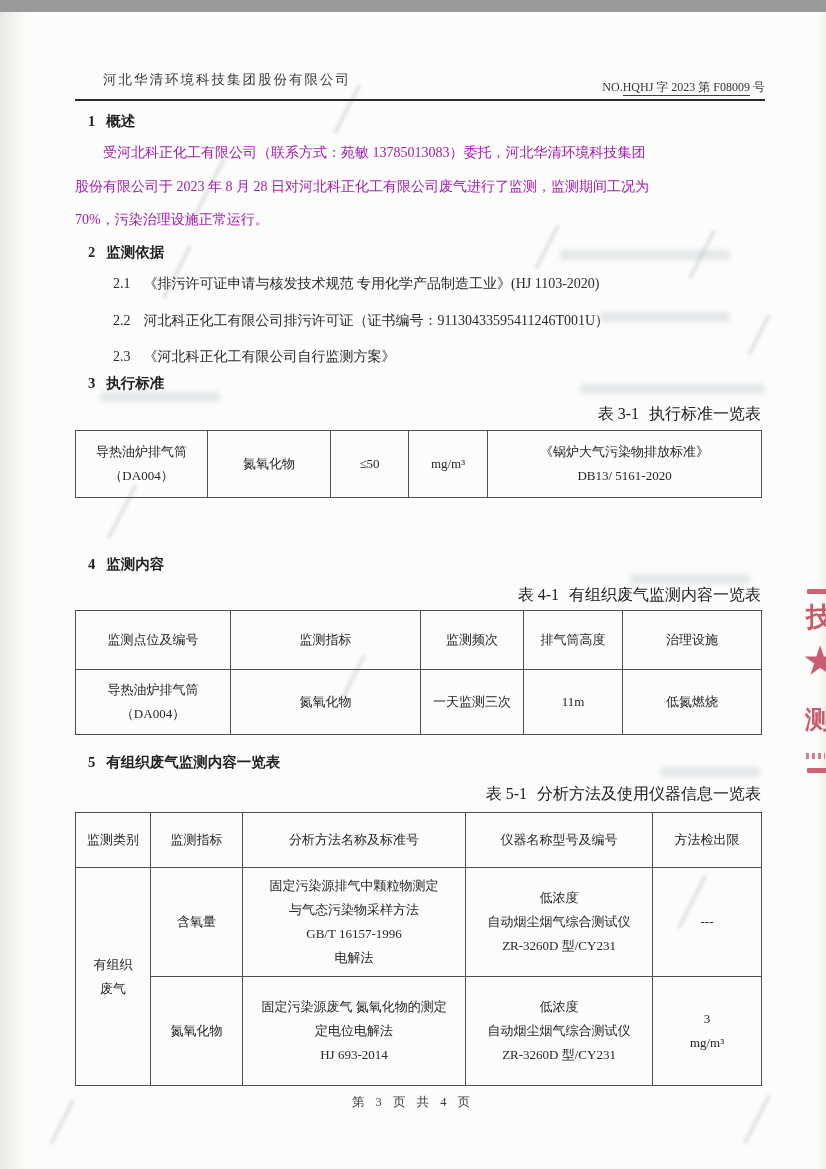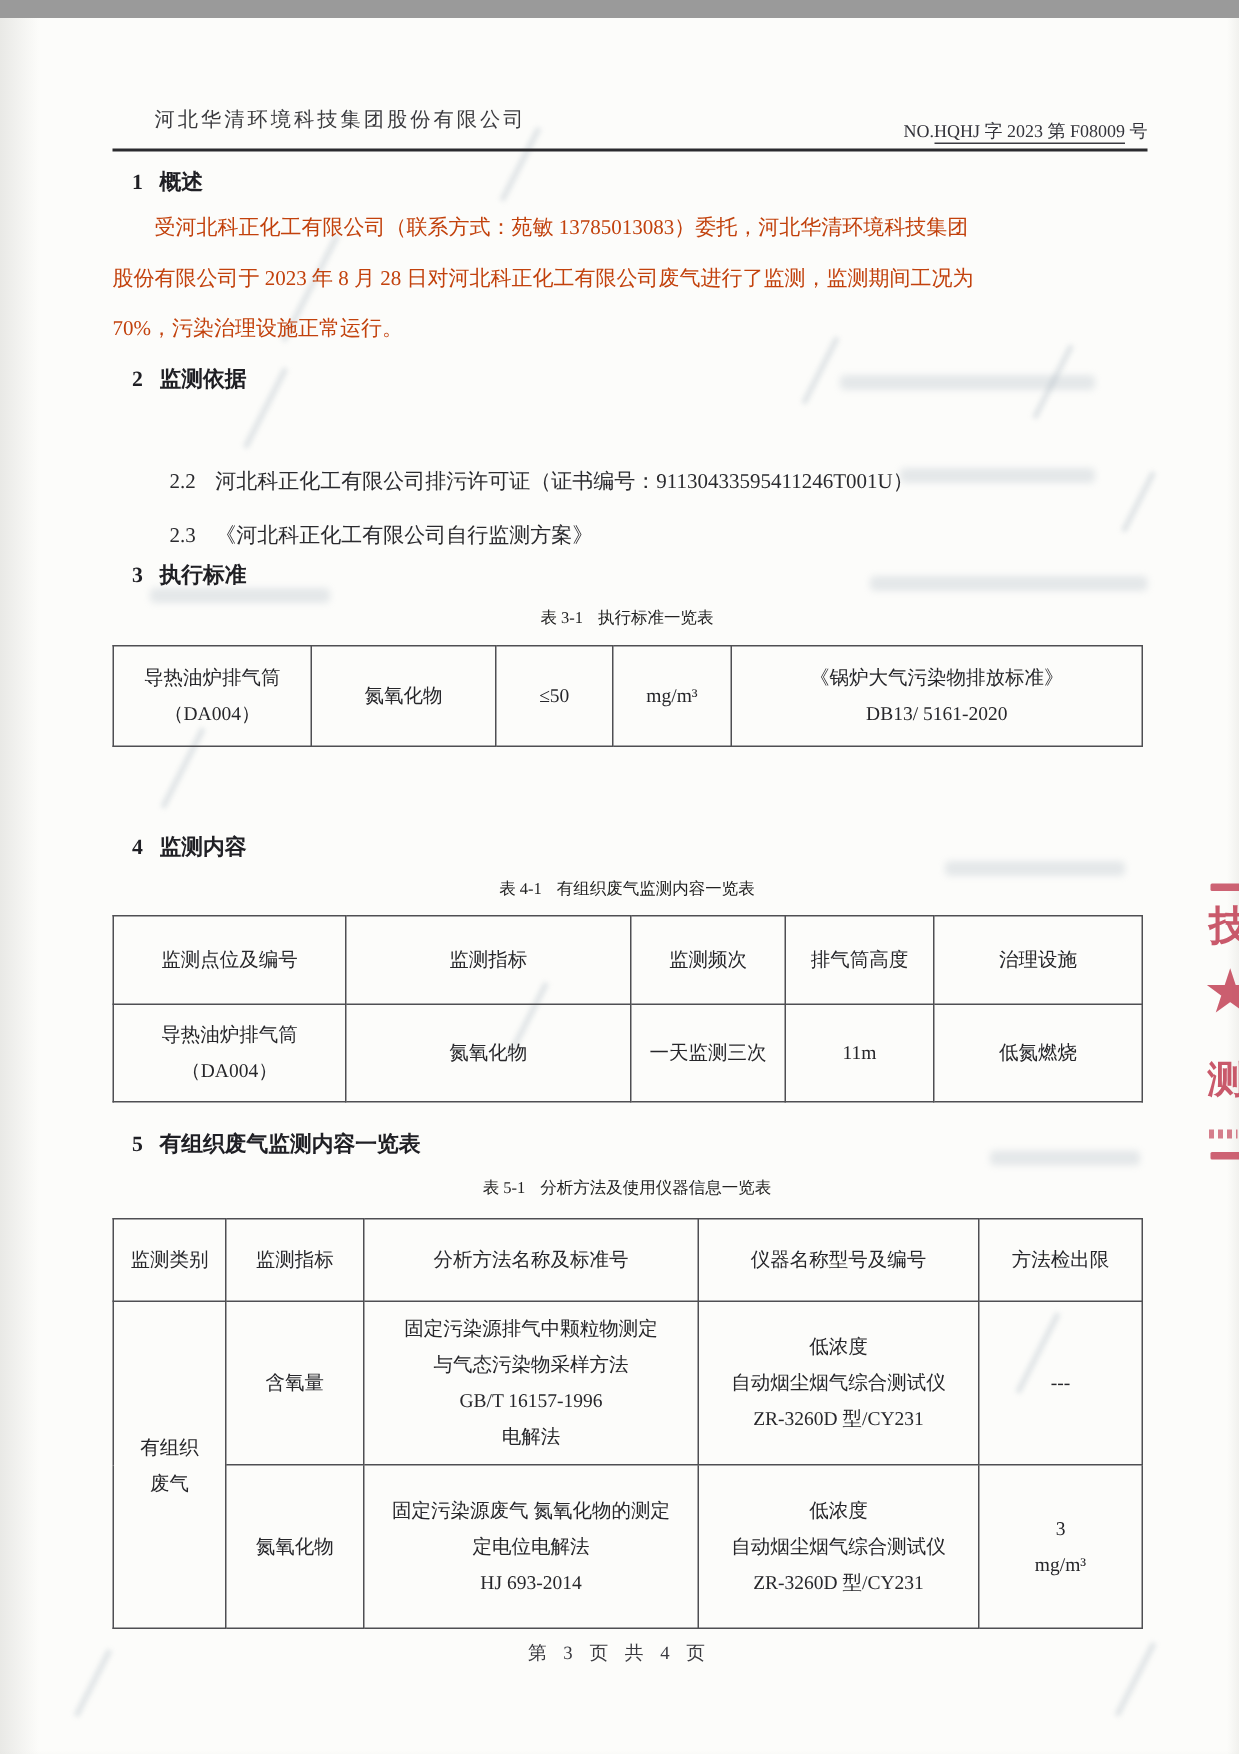--- a/index.html
+++ b/index.html
@@ -21,26 +21,26 @@
     border-bottom:2.5px solid #2b2b2e;display:flex;justify-content:space-between;align-items:flex-end;}
   .company{font-size:13.5px;letter-spacing:2px;margin-left:28px;margin-bottom:10px;color:#3a3a3e;}
   .docno{font-size:12px;margin-bottom:3px;color:#33333a;white-space:nowrap;}
   .docno .ul{border-bottom:1.5px solid #3a3a40;padding-bottom:1px;}
 
   
   .sec{position:absolute;left:88px;font-size:14.5px;font-weight:bold;color:#1f1f24;}
   .sec .num{margin-right:11px;}
 
   .para{position:absolute;left:75px;width:694px;font-size:14px;line-height:33.5px;
-    white-space:pre-line;text-indent:2em;color:#c2410c;text-align:justify;}
+    white-space:pre-line;text-indent:2em;color:#a21caf;text-align:justify;}
 
   .refitem{position:absolute;left:113px;font-size:14px;color:#2a2a2e;white-space:nowrap;}
   .refitem .num{margin-right:13px;}
 
-  .caption{position:absolute;left:75px;width:686px;text-align:center;font-size:11px;color:#222;}
+  .caption{position:absolute;left:75px;width:686px;text-align:right;font-size:16px;color:#222;}
   .caption .cnum{margin-right:10px;}
 
   table{border-collapse:collapse;table-layout:fixed;position:absolute;left:75px;width:686px;
     font-size:13px;color:#26262a;}
   th,td{border:1.1px solid #4f4f52;text-align:center;vertical-align:middle;
     white-space:pre-line;font-weight:normal;padding:2px 4px;line-height:24px;}
   .t31 th{height:56px;}   .t31 td{height:62px;}
   .t41 th{height:54px;}   .t41 td{height:60px;}
   .t51 th{height:50px;}   .t51 td{height:104px;}
 
@@ -99,20 +99,23 @@
   <div class="sec" style="top:100px;">
     <span class="num">1</span><span>概述</span>
   </div>
   <div class="para" style="top:124px;">受河北科正化工有限公司（联系方式：苑敏 13785013083）委托，河北华清环境科技集团
 股份有限公司于 2023 年 8 月 28 日对河北科正化工有限公司废气进行了监测，监测期间工况为
 70%，污染治理设施正常运行。</div>
 
   <div class="sec" style="top:231px;">
     <span class="num">2</span><span>监测依据</span>
   </div>
+  <div class="refitem" style="top:263px;">
+    <span class="num">2.1</span><span>《排污许可证申请与核发技术规范 专用化学产品制造工业》(HJ 1103-2020)</span>
+  </div>
   <div class="refitem" style="top:300px;font-family:Liberation Serif, serif;">
     <span class="num">2.2</span><span>河北科正化工有限公司排污许可证（证书编号：91130433595411246T001U）</span>
   </div>
   <div class="refitem" style="top:336px;">
     <span class="num">2.3</span><span>《河北科正化工有限公司自行监测方案》</span>
   </div>
 
   <div class="sec" style="top:362px;">
     <span class="num">3</span><span>执行标准</span>
   </div>

